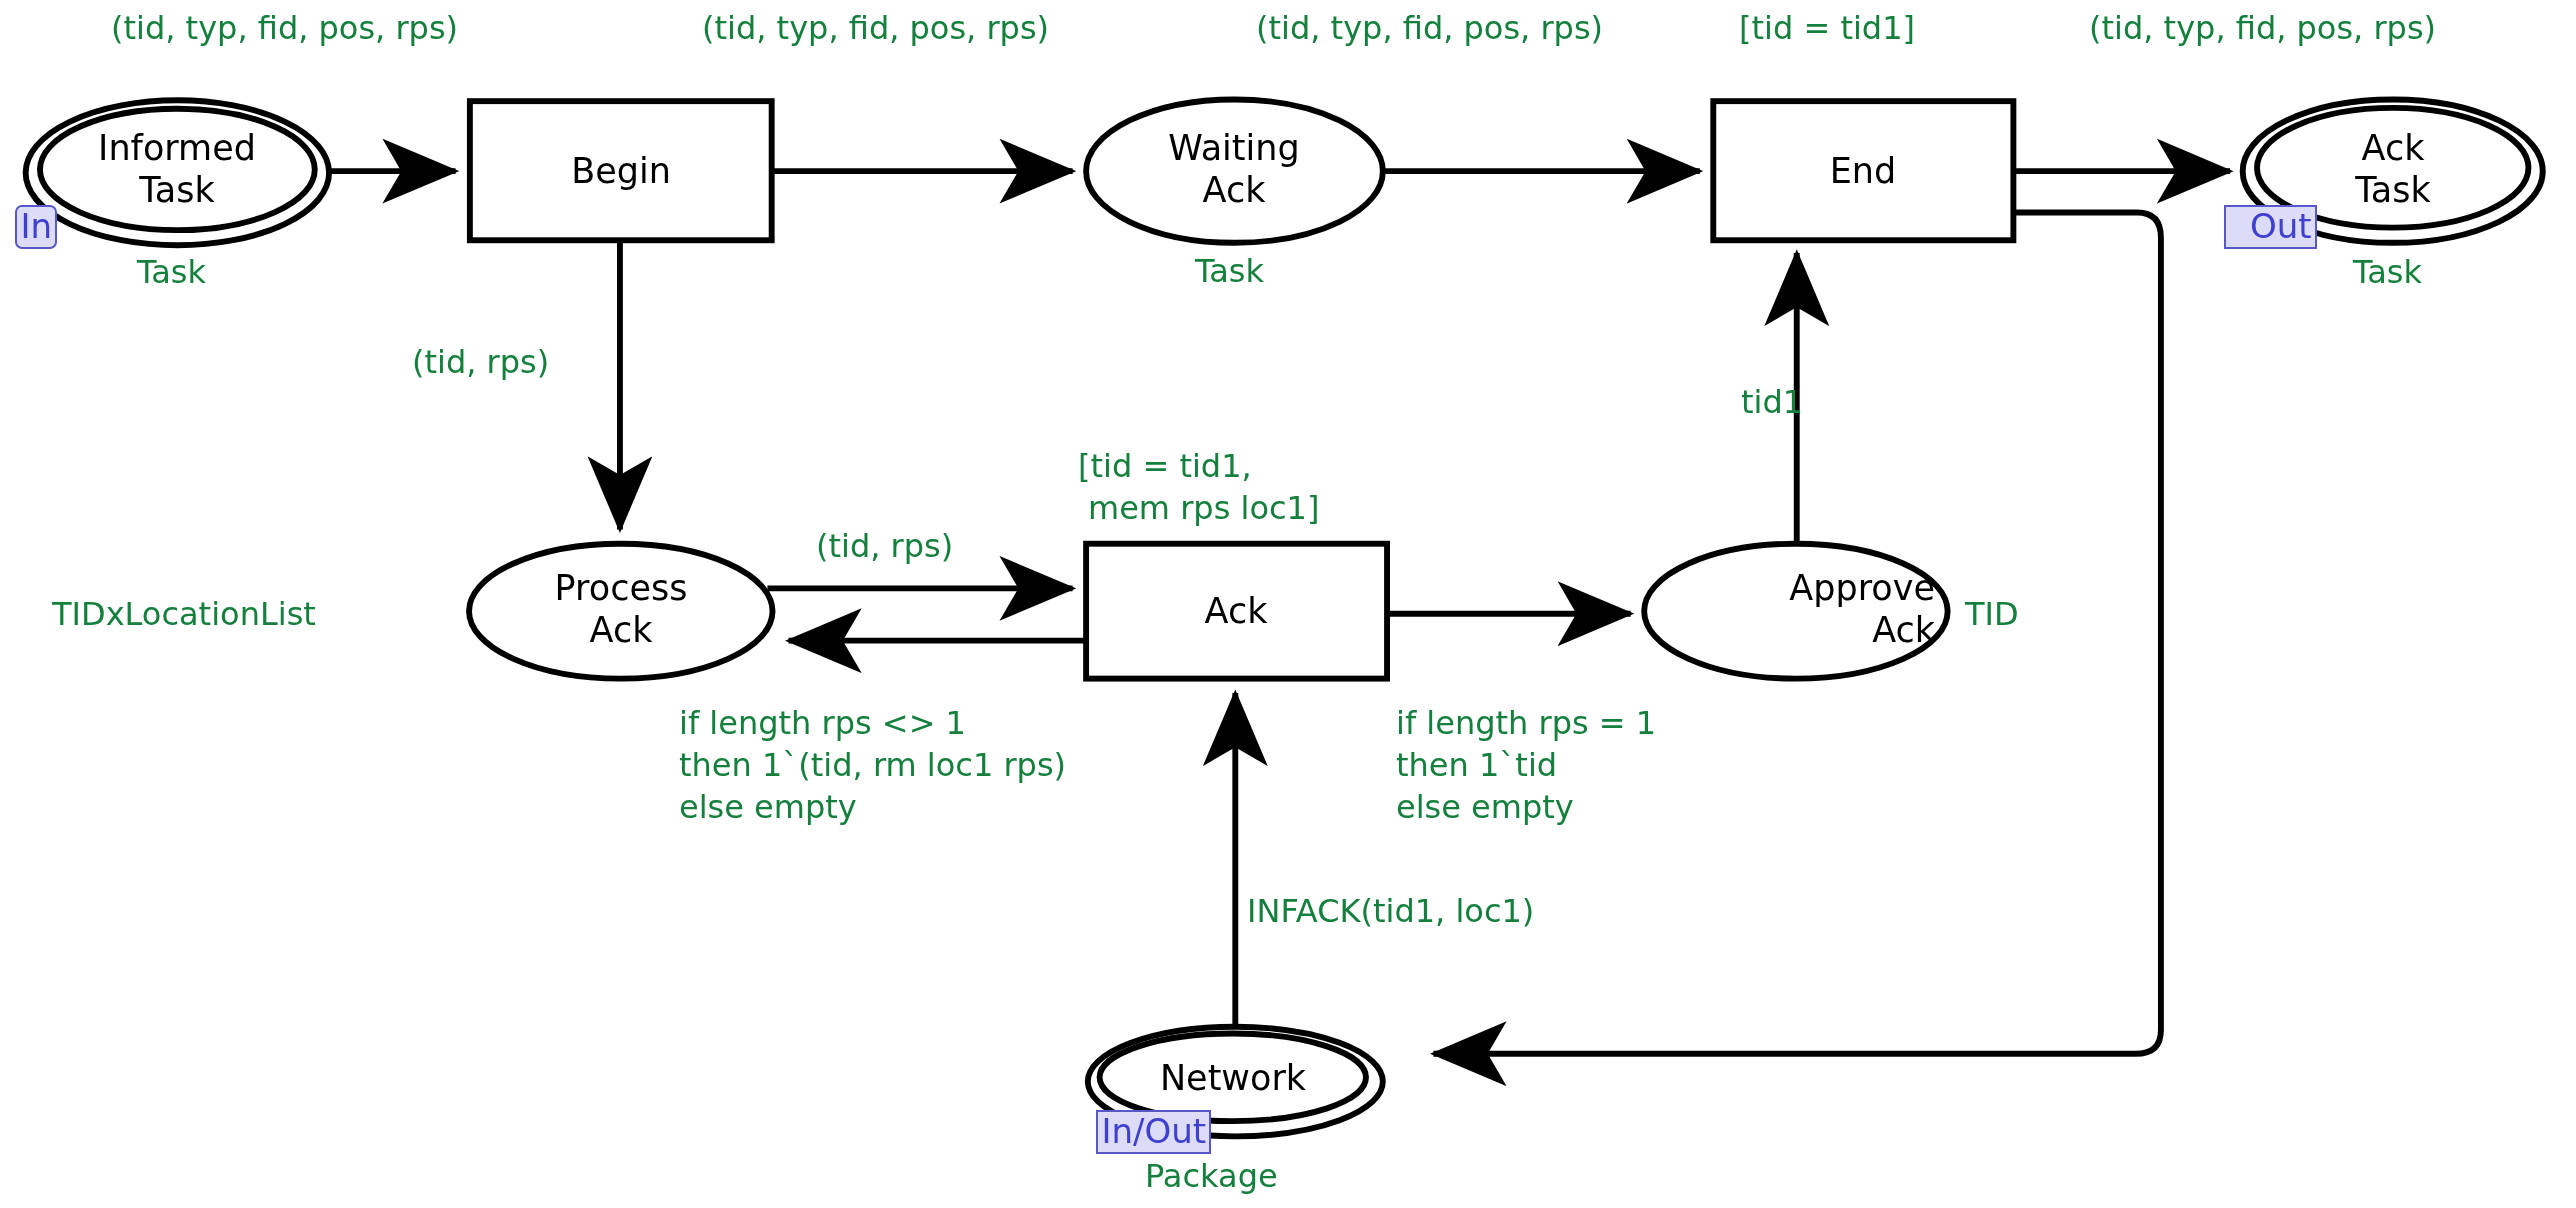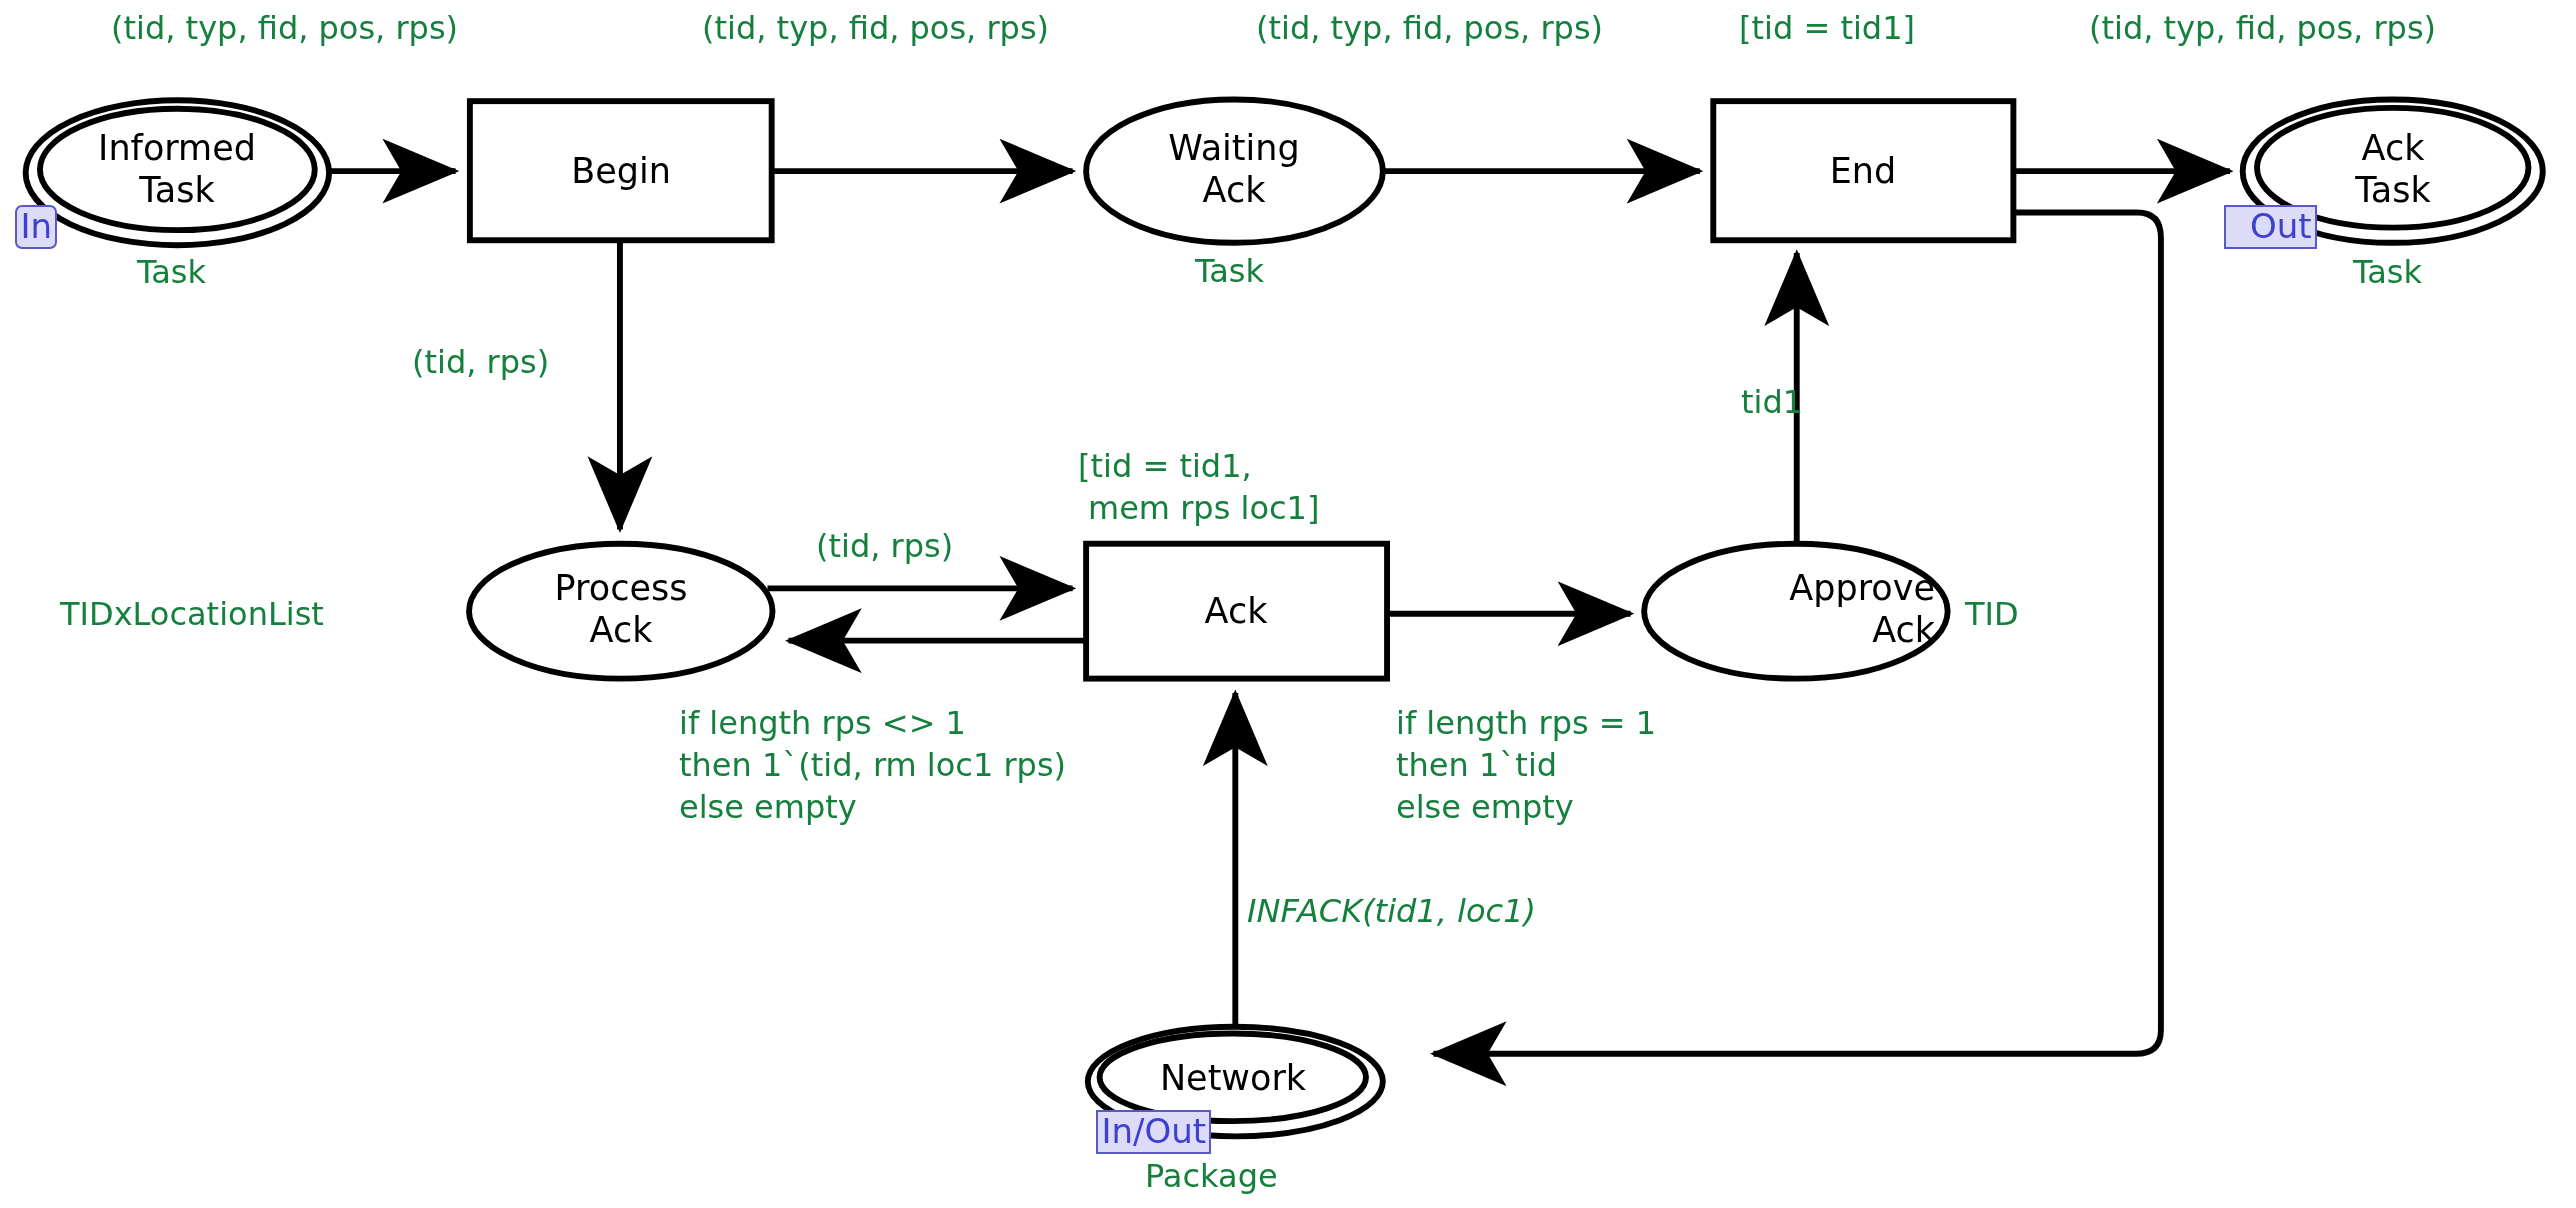--- a/index.html
+++ b/index.html
@@ -112,21 +112,21 @@
   <div class="node-text ctr" style="left:621px;top:609px;width:278px;">Process
 Ack</div>
   <div class="node-text ctr" style="left:1236px;top:611px;width:278px;">Ack</div>
   <div class="node-text ctr" style="left:1796px;top:609px;width:278px;text-align:right;">Approve
 Ack</div>
   <div class="node-text ctr" style="left:1233px;top:1078px;width:278px;">Network</div>
 
   <div class="lbl" style="left:137px;top:251px;">Task</div>
   <div class="lbl" style="left:1195px;top:250px;">Task</div>
   <div class="lbl" style="left:2353px;top:251px;">Task</div>
-  <div class="lbl" style="left:60px;top:593px;">TIDxLocationList</div>
+  <div class="lbl" style="left:52px;top:593px;">TIDxLocationList</div>
   <div class="lbl" style="left:1965px;top:593px;">TID</div>
   <div class="lbl" style="left:1145px;top:1155px;">Package</div>
 
   <div class="port" style="left:15px;top:205px;border-radius:7px;">In</div>
   <div class="port" style="left:2224px;top:205px;padding-left:24px;">Out</div>
   <div class="port" style="left:1096px;top:1110px;">In/Out</div>
 
   <div class="lbl" style="left:111px;top:6.7px;">(tid, typ, fid, pos, rps)</div>
   <div class="lbl" style="left:702px;top:6.7px;">(tid, typ, fid, pos, rps)</div>
   <div class="lbl" style="left:1256px;top:6.7px;">(tid, typ, fid, pos, rps)</div>
@@ -139,21 +139,21 @@
   <div class="lbl" style="left:679px;top:702px;">if length rps &lt;&gt; 1
 then 1`(tid, rm loc1 rps)
 else empty</div>
 
   <div class="lbl" style="left:1396px;top:702px;">if length rps = 1
 then 1`tid
 else empty</div>
 
   <div class="lbl" style="left:1741px;top:381px;">tid1</div>
 
-  <div class="lbl" style="left:1247px;top:890px;font-style:italic;">INFACK(tid1, loc1)</div>
+  <div class="lbl" style="left:1247px;top:890px;">INFACK(tid1, loc1)</div>
 
 
   <div class="lbl" style="left:1739px;top:6.7px;">[tid = tid1]</div>
   <div class="lbl" style="left:1078px;top:445px;">[tid = tid1,</div>
   <div class="lbl" style="left:1088px;top:487px;">mem rps loc1]</div>
 
 </div>
 
 
 </body></html>

